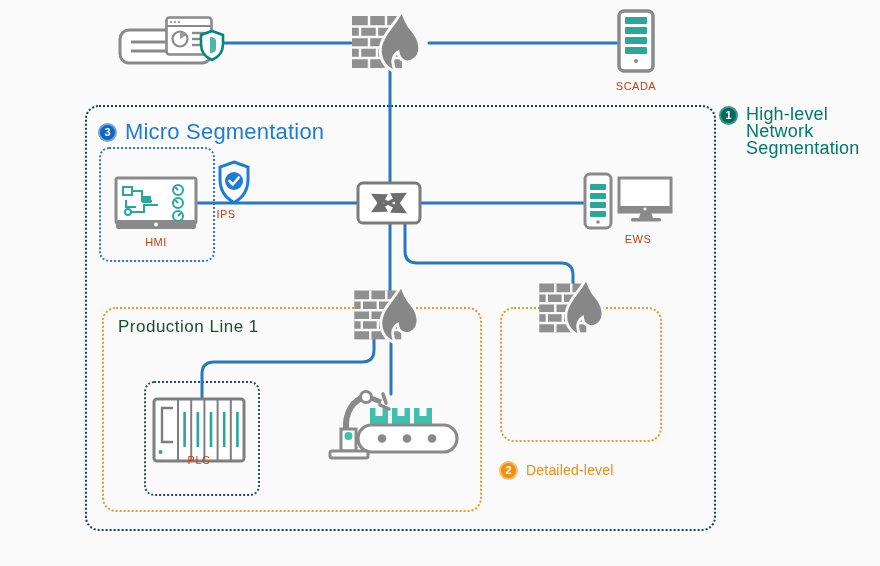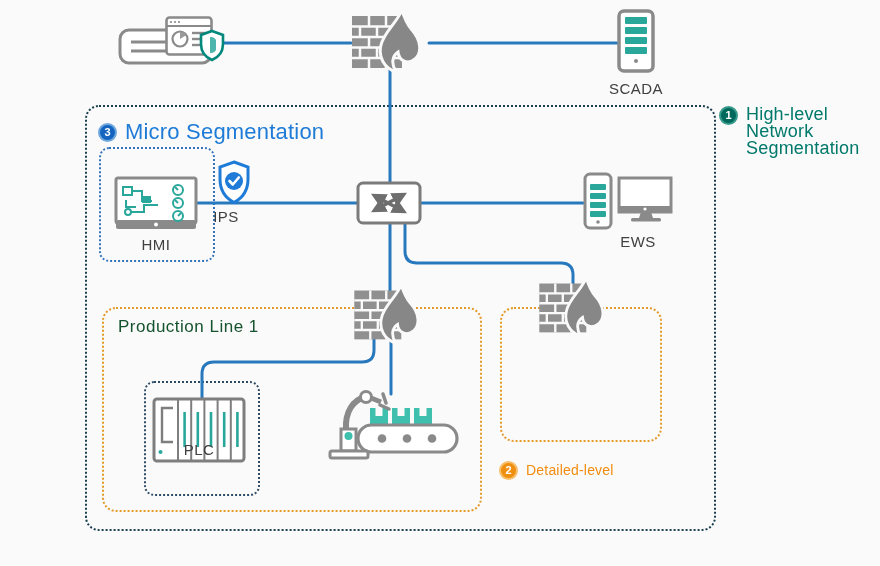--- a/index.html
+++ b/index.html
@@ -5,21 +5,21 @@
   html,body{margin:0;padding:0;}
   body{font-family:"Liberation Sans", sans-serif; background:#fff;}
   .canvas{position:relative;width:880px;height:566px;background:#FAFAFA;overflow:hidden;}
   .box{position:absolute;z-index:1;background:transparent;}
   .box.outer{border:2px dotted #1B4050;border-radius:14px;}
   .box.micro{border:2px dotted #3273BC;border-radius:10px;}
   .box.orange{border:2px dotted #E39A2B;border-radius:14px;}
   .box.plc{border:2px dotted #2D4B66;border-radius:10px;}
   svg.lines{position:absolute;left:0;top:0;z-index:2;}
   svg.icon{position:absolute;z-index:3;}
-  .lbl{position:absolute;z-index:4;color:#404040;font-size:15px;letter-spacing:.5px;text-align:center;}
+  .lbl{position:absolute;z-index:4;color:#c2410c;font-size:11px;letter-spacing:.5px;text-align:center;}
   .zone-title{position:absolute;z-index:4;color:#14532d;font-size:17px;letter-spacing:.5px;}
   .zone-title.center{text-align:center;}
   .zl{position:absolute;z-index:4;display:flex;gap:8px;align-items:flex-start;}
   .num{width:15px;height:15px;border-radius:50%;color:#fff;font-size:11px;font-weight:bold;
        display:flex;align-items:center;justify-content:center;flex:0 0 15px;line-height:1;}
   .num.blue{background:#1565C0;border:2px solid #6FA8DC;}
   .num.teal{background:#00695C;border:2px solid #379A8B;}
   .num.orange{background:#EF8F11;border:2px solid #F7BE6B;}
   .ztext{font-size:18px;line-height:17px;letter-spacing:.2px;}
   .ztext.teal-t{color:#00796B;}
@@ -196,21 +196,21 @@
     <g stroke="#2AA79B" stroke-width="2.6">
       <line x1="32.6" y1="15" x2="32.6" y2="50"></line>
         <line x1="45.8" y1="15" x2="45.8" y2="50"></line>
       <line x1="59" y1="15" x2="59" y2="50"></line>
         <line x1="72.2" y1="15" x2="72.2" y2="50"></line>
       <line x1="85.4" y1="15" x2="85.4" y2="50"></line>
     </g>
     <path d="M21 11 H10 V45 H21" fill="none" stroke="#7e7e7e" stroke-width="2.4"></path>
     <circle cx="8.5" cy="55" r="2" fill="#2AA79B"></circle>
   </svg>
-  <div class="lbl" style="left:152px;top:441px;width:94px;">PLC</div>
+  <div class="lbl" style="left:152px;top:454px;width:94px;">PLC</div>
 
   <svg class="icon" style="left:325px;top:382px;" width="135" height="80" viewBox="0 0 135 80">
     <path d="M45 43 V26 H50.5 V34 H57.5 V26 H63 V43 Z" fill="#3FBFAE"></path>
     <path d="M67 43 V26 H72.5 V34 H79.5 V26 H85 V43 Z" fill="#3FBFAE"></path>
     <path d="M89 43 V26 H94.5 V34 H101.5 V26 H107 V43 Z" fill="#3FBFAE"></path>
     <rect x="33" y="43" width="99" height="27" rx="13.5" fill="#fff" stroke="#8a8a8a" stroke-width="3.2"></rect>
     <circle cx="57" cy="56.5" r="4.3" fill="#8a8a8a"></circle>
       <circle cx="82" cy="56.5" r="4.3" fill="#8a8a8a"></circle>
       <circle cx="107" cy="56.5" r="4.3" fill="#8a8a8a"></circle>
     <path d="M21 47 C20 30 28 18 40 15" stroke="#8a8a8a" stroke-width="6" fill="none"></path>

